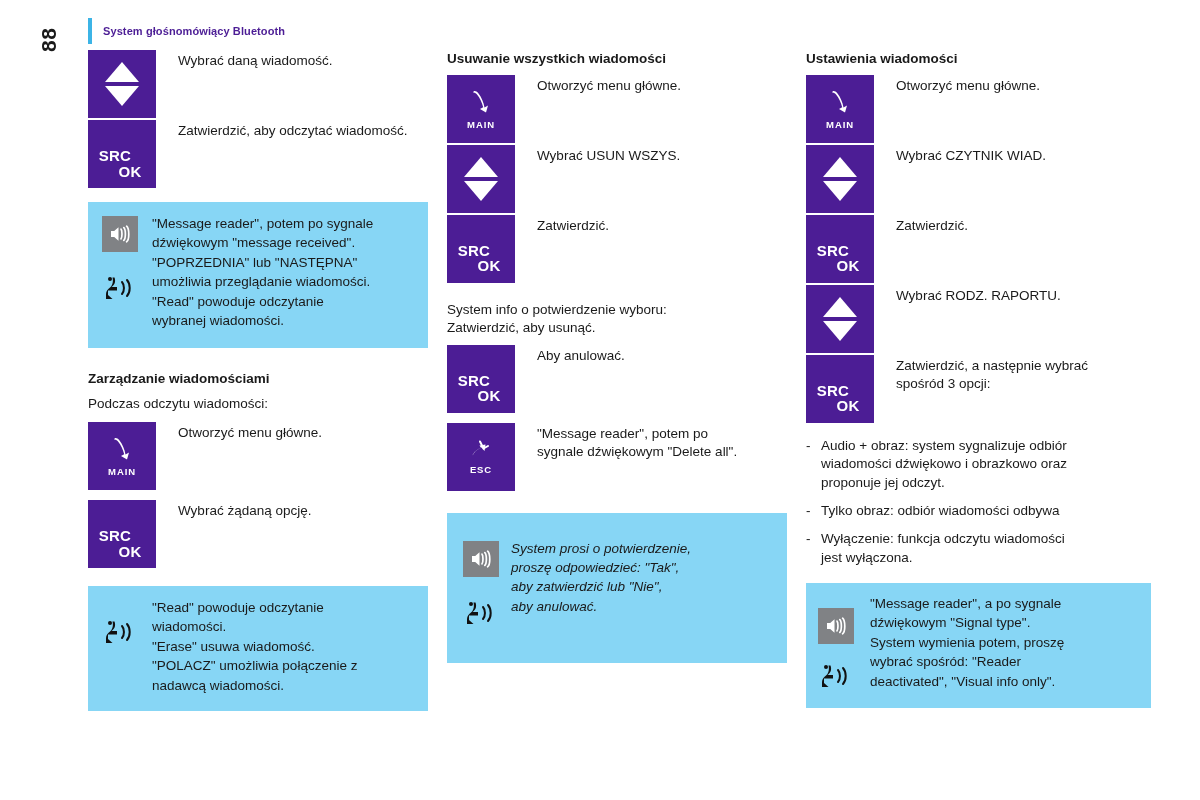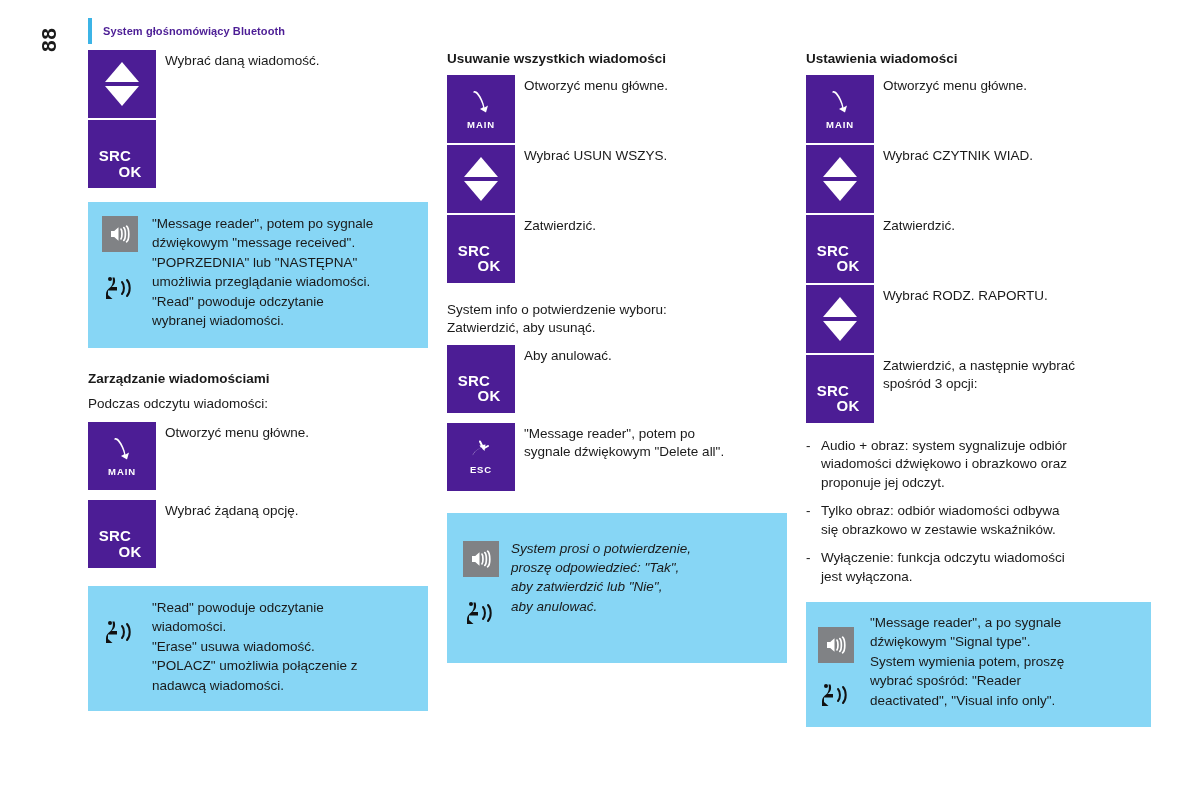--- a/index.html
+++ b/index.html
@@ -38,21 +38,21 @@
   
   .row{display:flex;align-items:flex-start;}
   .btn{
     width:68px;min-width:68px;height:68px;
     background:#4c1d95;
     position:relative;
     display:block;
   }
   .row .txt{
     font-size:13.5px;line-height:1.37;
-    padding-left:9px;padding-top:2px;
+    padding-left:22px;padding-top:2px;
   }
   .gap2{height:2px;}
   .gap6{height:6px;}
   .gap10{height:10px;}
   .gap14{height:14px;}
   .gap18{height:18px;}
   .gap22{height:22px;}
 
   
   .ico-updown{position:absolute;left:0;right:0;top:0;bottom:0;}
@@ -134,20 +134,23 @@
     </div>
 
     <div class="gap2"></div>
 
     <div class="row">
       <div class="btn">
         <div class="ico-srcok">
           <span class="l1">SRC</span>
           <span class="l2">OK</span>
         </div>
+      </div>
+      <div class="txt">
+        <div>Zatwierdzić, aby odczytać wiadomość.</div>
       </div>
     </div>
 
     <div class="gap14"></div>
 
     <div class="note" style="width:340px;height:146px;">
       <div class="note-inner" style="padding:12px 0 0 0;">
         <div class="icons">
           <div class="ico-speaker" style="margin:2px 0 0 14px;">
             <svg width="24" height="20" viewBox="0 0 24 20" aria-hidden="true">
@@ -412,21 +415,20 @@
         <div class="btxt">
           <div>Audio + obraz: system sygnalizuje odbiór</div>
           <div>wiadomości dźwiękowo i obrazkowo oraz</div>
           <div>proponuje jej odczyt.</div>
         </div>
       </div>
       <div class="bullet">
         <div class="dash">-</div>
         <div class="btxt">
           <div>Tylko obraz: odbiór wiadomości odbywa</div>
-          <div>się obrazkowo w zestawie wskaźników.</div>
         </div>
       </div>
       <div class="bullet">
         <div class="dash">-</div>
         <div class="btxt">
           <div>Wyłączenie: funkcja odczytu wiadomości</div>
           <div>jest wyłączona.</div>
         </div>
       </div>
     </div>

